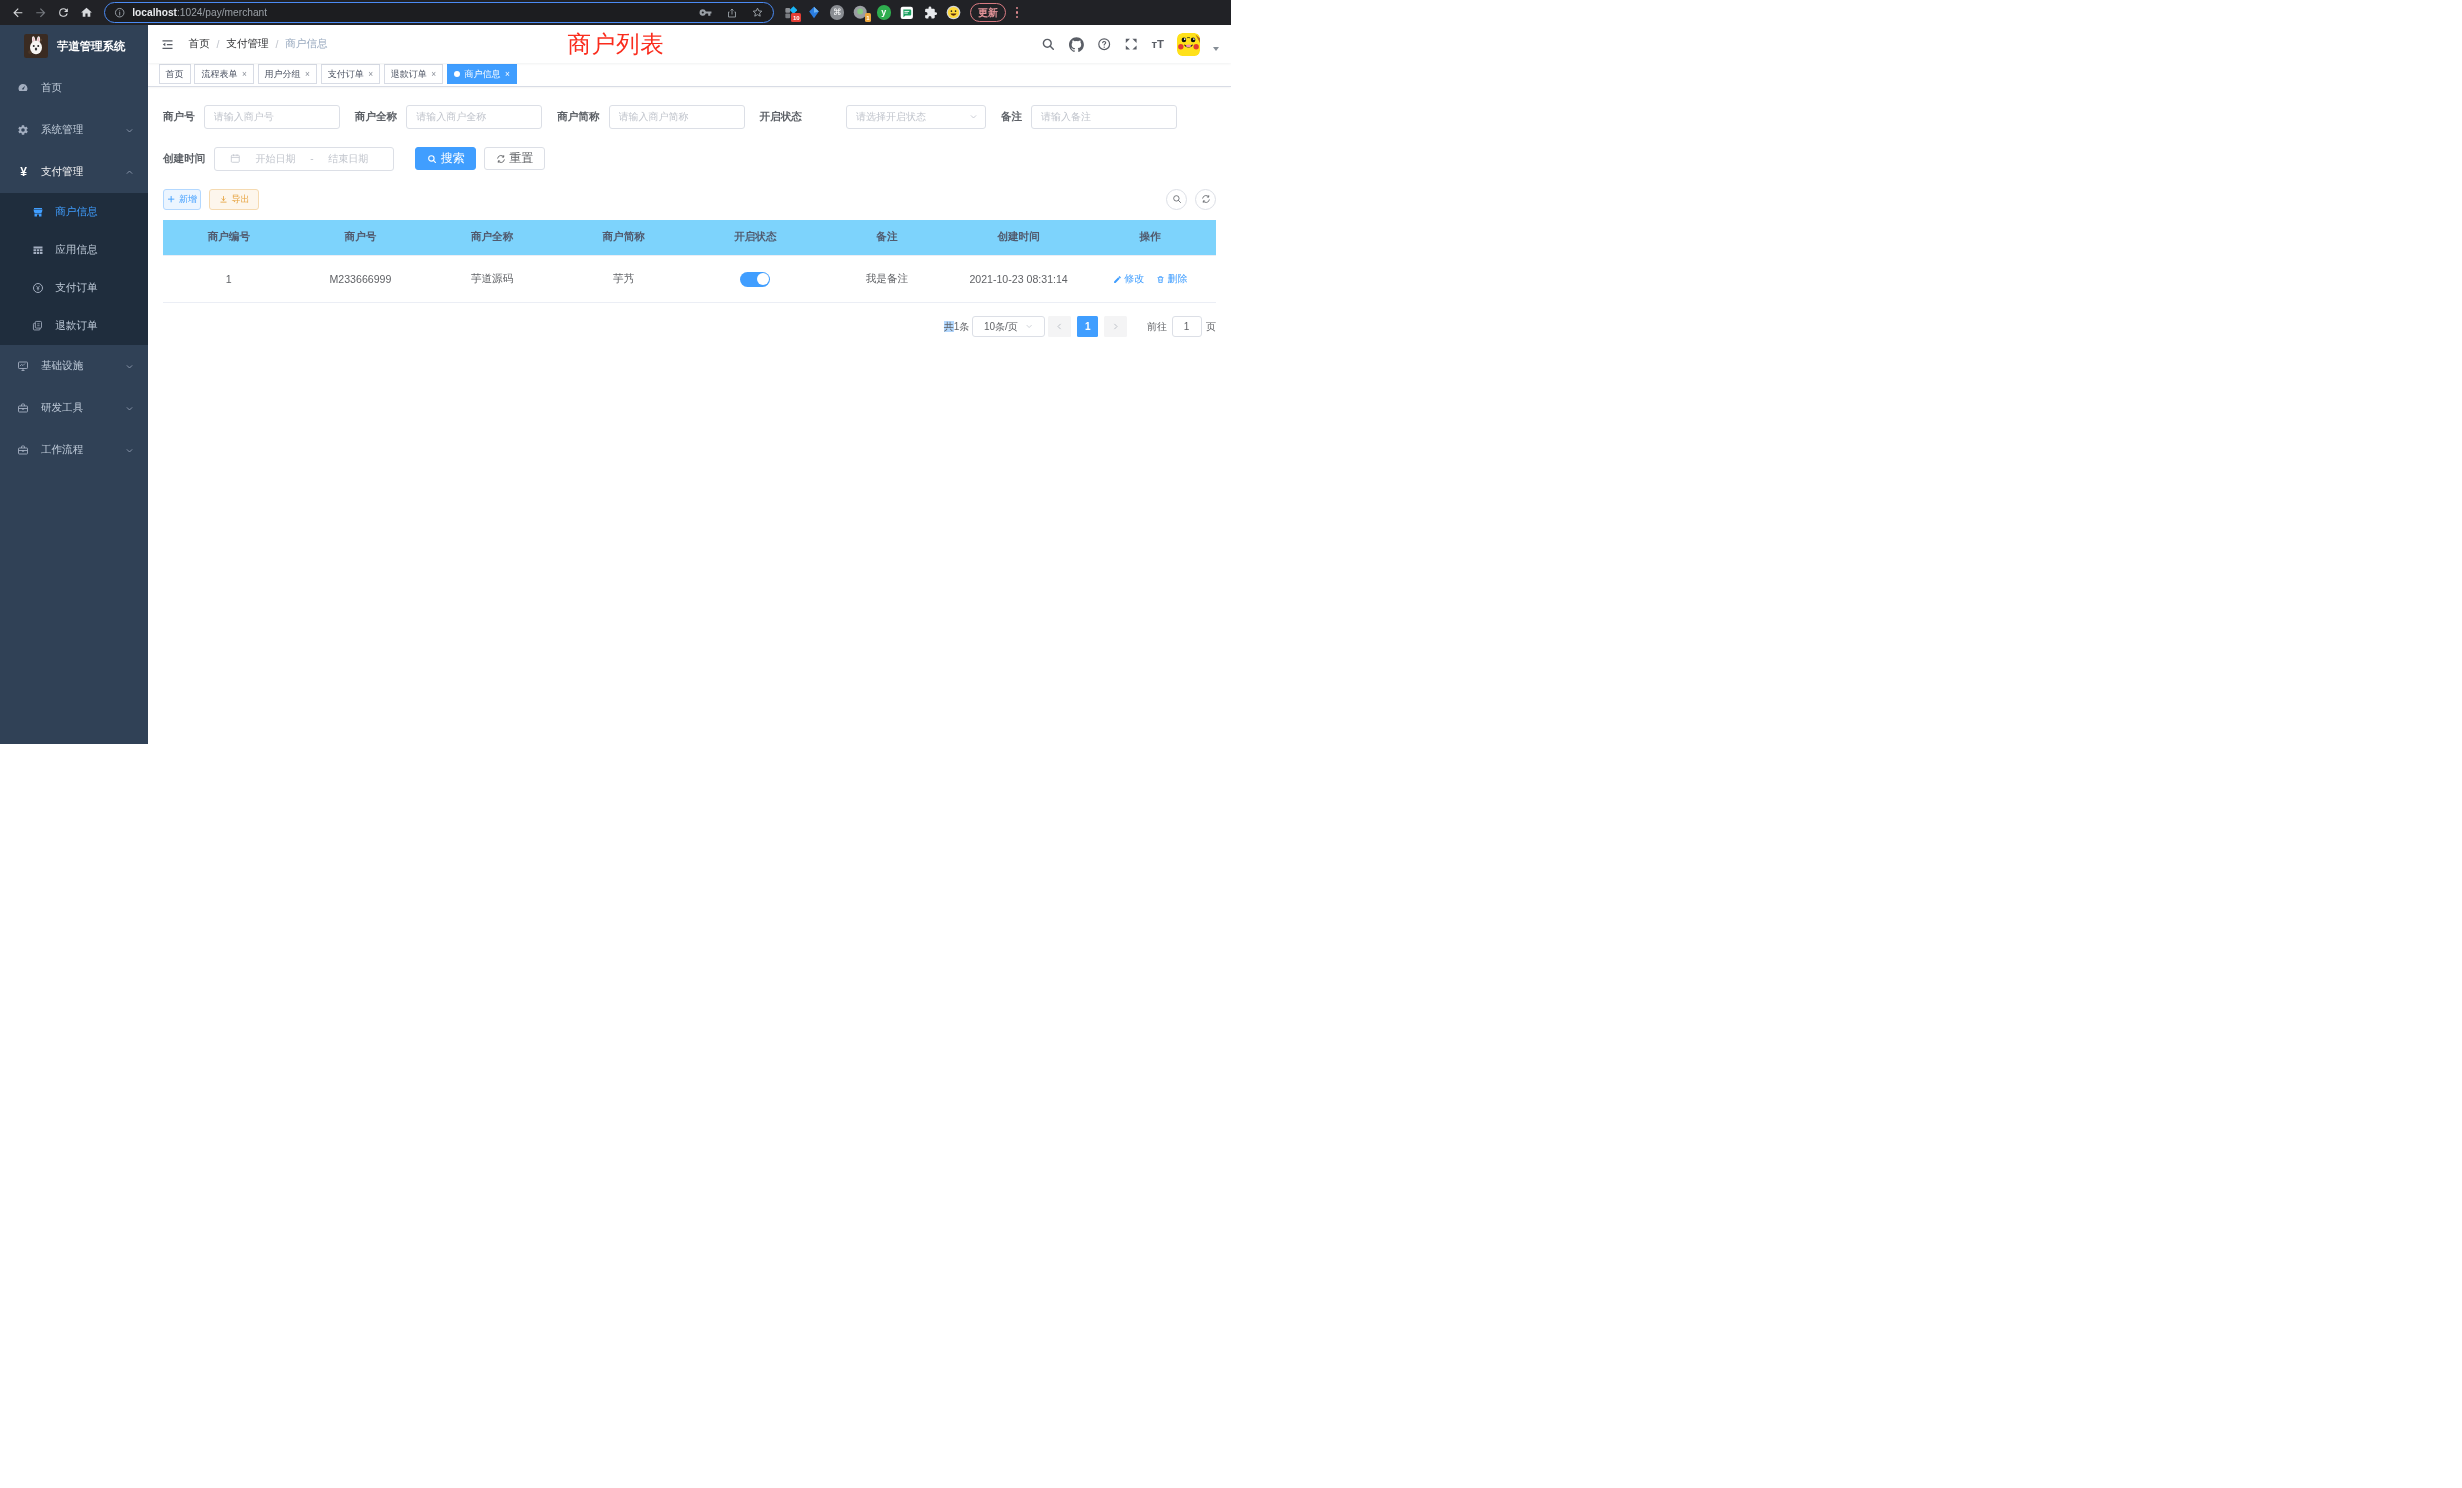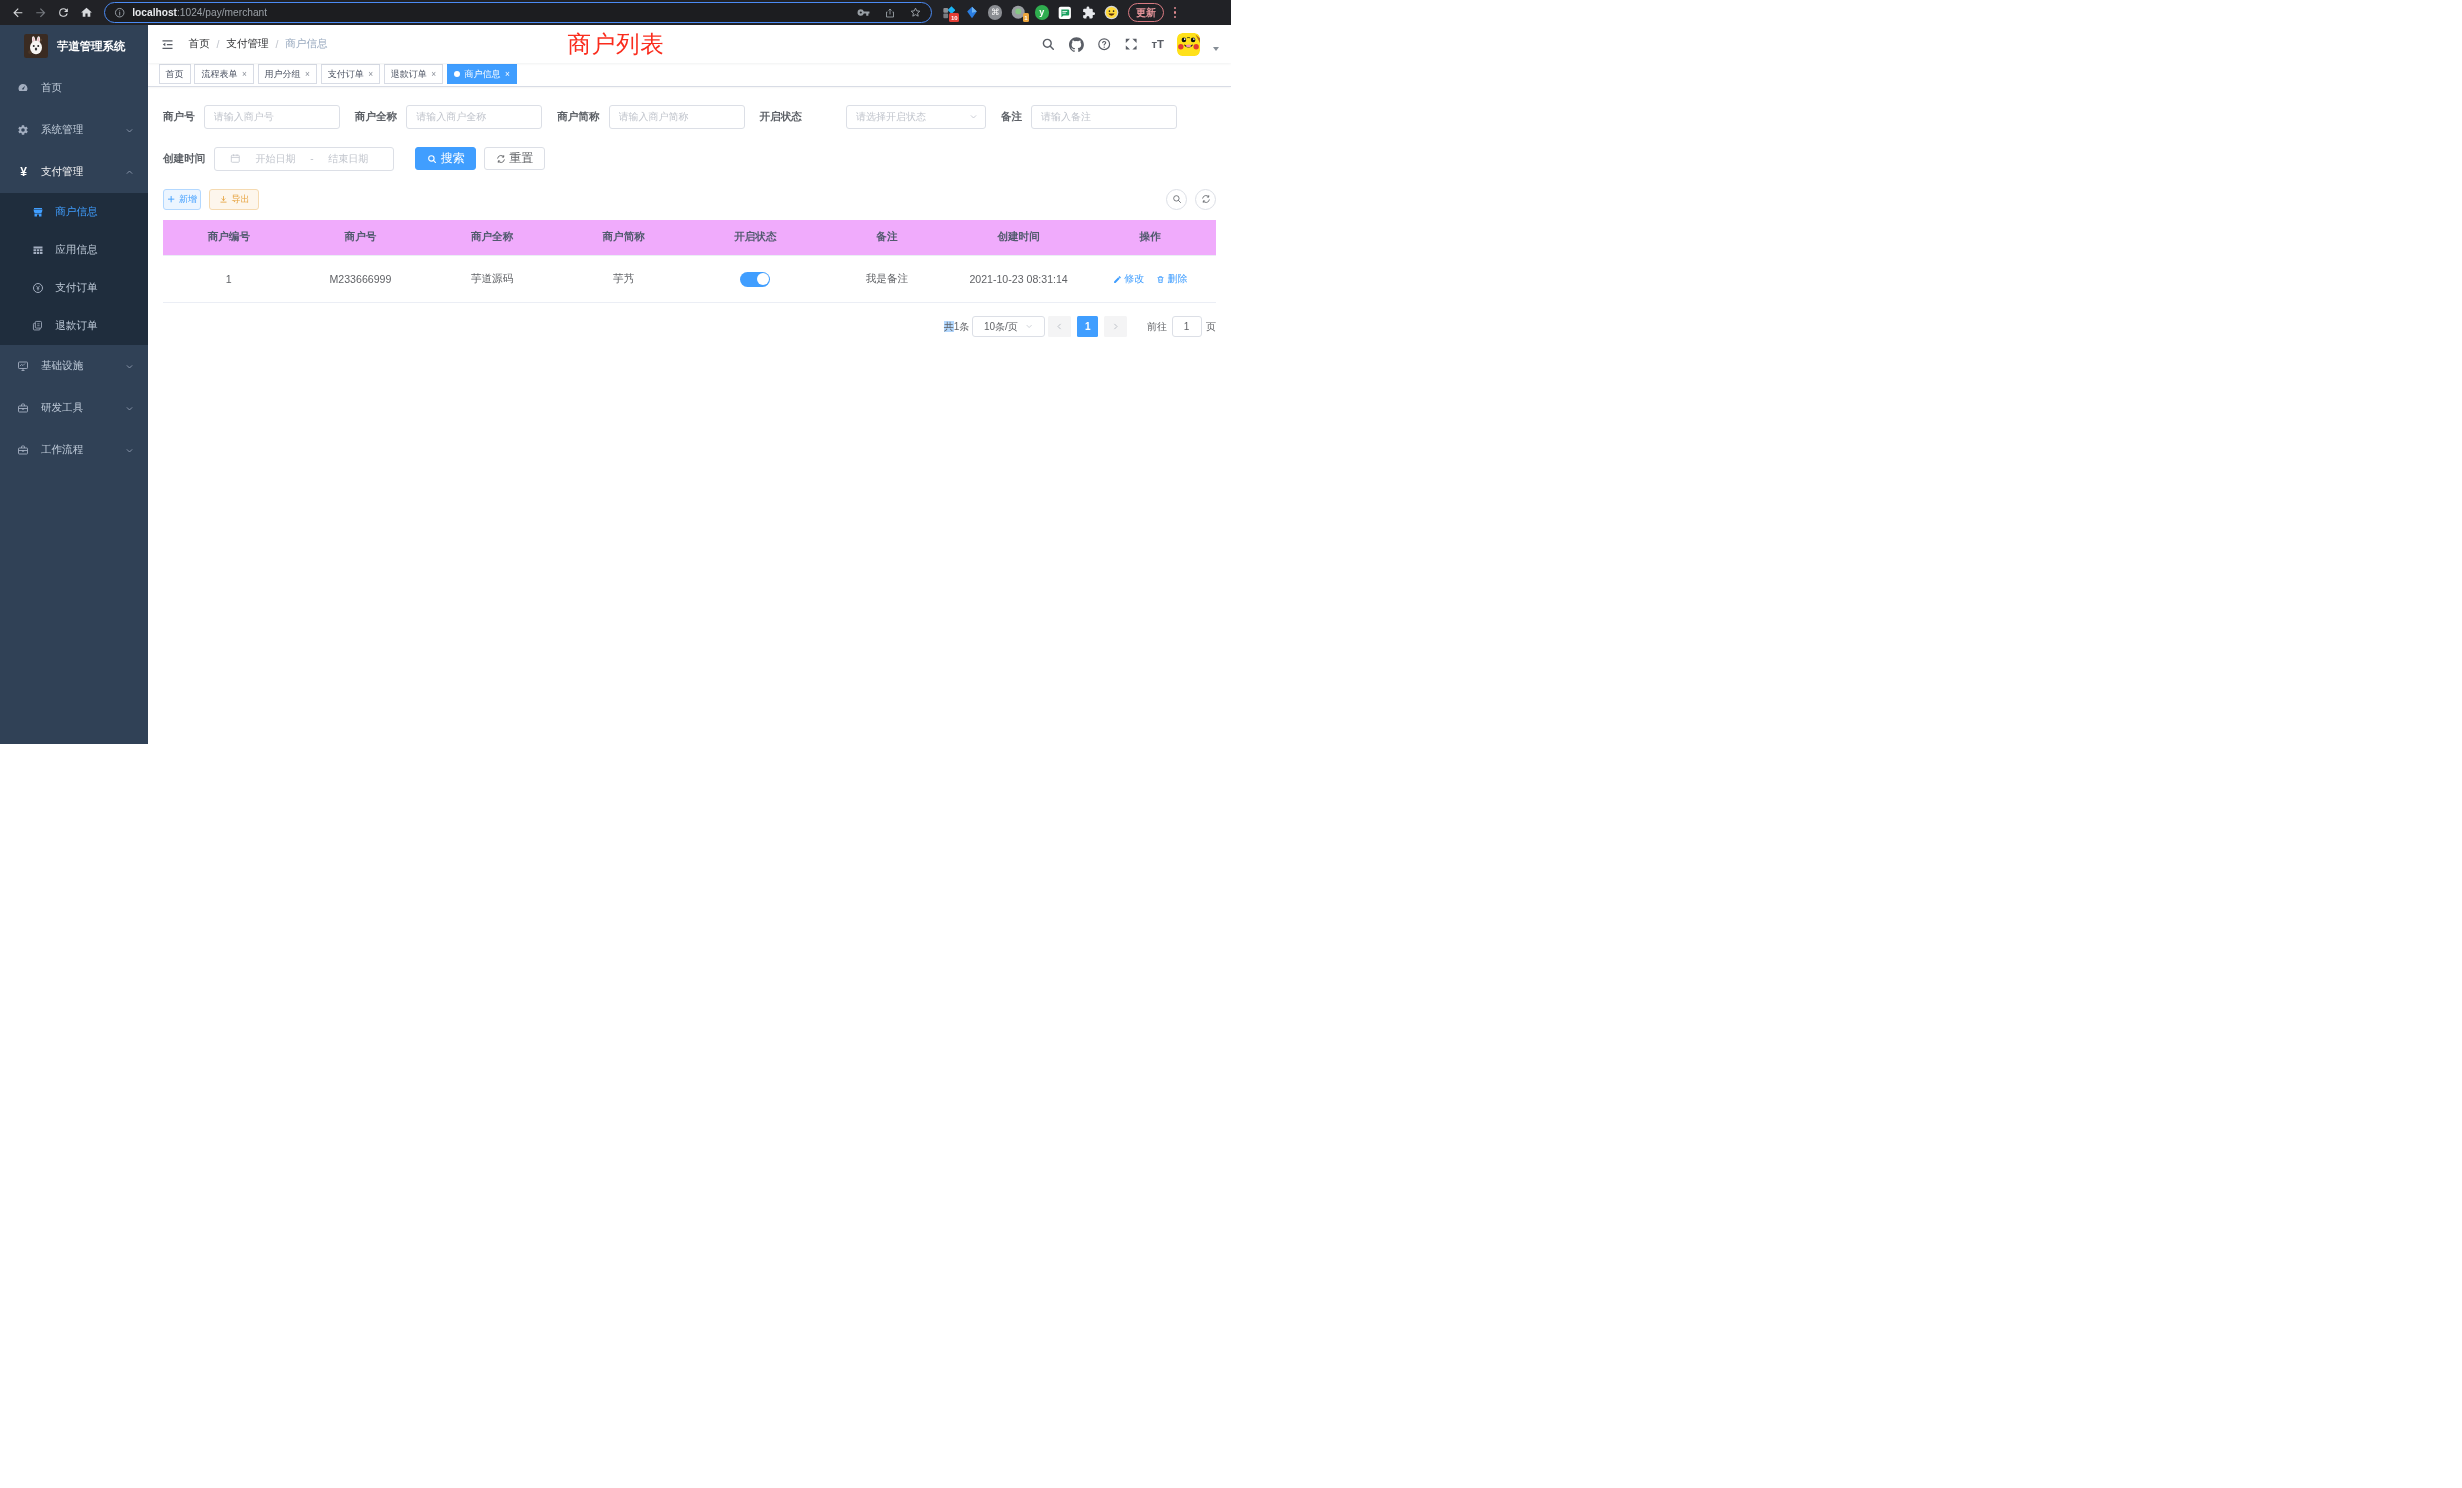--- a/index.html
+++ b/index.html
@@ -4,21 +4,21 @@
 <style>
   * { margin:0; padding:0; box-sizing:border-box; }
   html,body { width:1231px; height:744px; overflow:hidden;
     font-family:"Liberation Sans","DejaVu Sans",sans-serif; background:#fff; }
 
   
   .chrome { height:25px; background:#212226; display:flex; align-items:center; padding:0 7.6px; }
   .chrome-btn { width:20px; height:20px; display:flex; align-items:center; justify-content:center;
     color:#d7d9dc; flex:0 0 auto; margin-right:3px; }
   .chrome-btn.disabled { color:#74787e; }
-  .addr { width:828px; height:20.5px; margin-left:4.5px; background:#1c1d20;
+  .addr { width:670px; height:20.5px; margin-left:4.5px; background:#1c1d20;
     border:1.5px solid #4b8bf4; border-radius:11.4px; display:flex; align-items:center;
     padding:0 9px; flex:0 0 auto; }
   .addr-info { color:#9aa0a6; display:flex; align-items:center; margin-right:6.8px; }
   .addr-text { font-size:10.2px; color:#9aa0a6; white-space:nowrap; }
   .addr-text b { color:#e8eaed; font-weight:700; }
   .addr-spacer { flex:1; }
   .addr-ic { color:#9aa0a6; display:flex; align-items:center; margin-left:13.6px; }
   .ext-area { display:flex; align-items:center; margin-left:9px; gap:8.3px; }
   .ext { position:relative; width:15px; height:15px; display:flex; align-items:center; justify-content:center; flex:0 0 auto; }
   .badge { position:absolute; bottom:-2.3px; right:-3px; font-size:6px; line-height:1;
@@ -102,21 +102,21 @@
   .btn-default { background:#fff; border-color:#dcdfe6; color:#606266; height:23px; padding:0 10.6px; margin-left:7.6px; }
   .btn-plain-primary { background:#ecf5ff; border-color:#b3d8ff; color:#409eff; height:21px; padding:0 3px; font-size:9px; }
   .btn-plain-warning { background:#fdf6ec; border-color:#f5dab1; color:#e6a23c; height:21px; padding:0 9px; font-size:9px; margin-left:7.6px; }
   .toolbar { display:flex; align-items:center; margin-bottom:10px; }
   .toolbar-right { margin-left:auto; display:flex; gap:7.6px; }
   .icon-circle-btn { width:21px; height:21px; border-radius:50%; border:0.8px solid #dcdfe6; background:#fff;
     color:#5f6368; display:flex; align-items:center; justify-content:center; cursor:pointer; }
 
   
   table.grid { width:100%; border-collapse:collapse; table-layout:fixed; }
-  .grid th { height:36px; background:#f0abfc; color:#515a6e; font-size:10.6px; font-weight:700;
+  .grid th { height:36px; background:#7dd3fc; color:#515a6e; font-size:10.6px; font-weight:700;
     border-bottom:0.8px solid #ebeef5; text-align:center; }
   .grid td { height:47px; color:#606266; font-size:10.6px; border-bottom:0.8px solid #ebeef5; text-align:center; }
   .switch { width:30px; height:15px; border-radius:7.6px; background:#409eff; position:relative;
     display:inline-block; vertical-align:middle; cursor:pointer; }
   .switch i { position:absolute; top:1.5px; right:1.5px; width:12px; height:12px; border-radius:50%; background:#fff; }
   .op-link { color:#409eff; font-size:10px; display:inline-flex; align-items:center; gap:2.3px; cursor:pointer; }
   .op-link + .op-link { margin-left:9px; }
 
   
   .pagination { display:flex; align-items:center; justify-content:flex-end; margin-top:13px;

